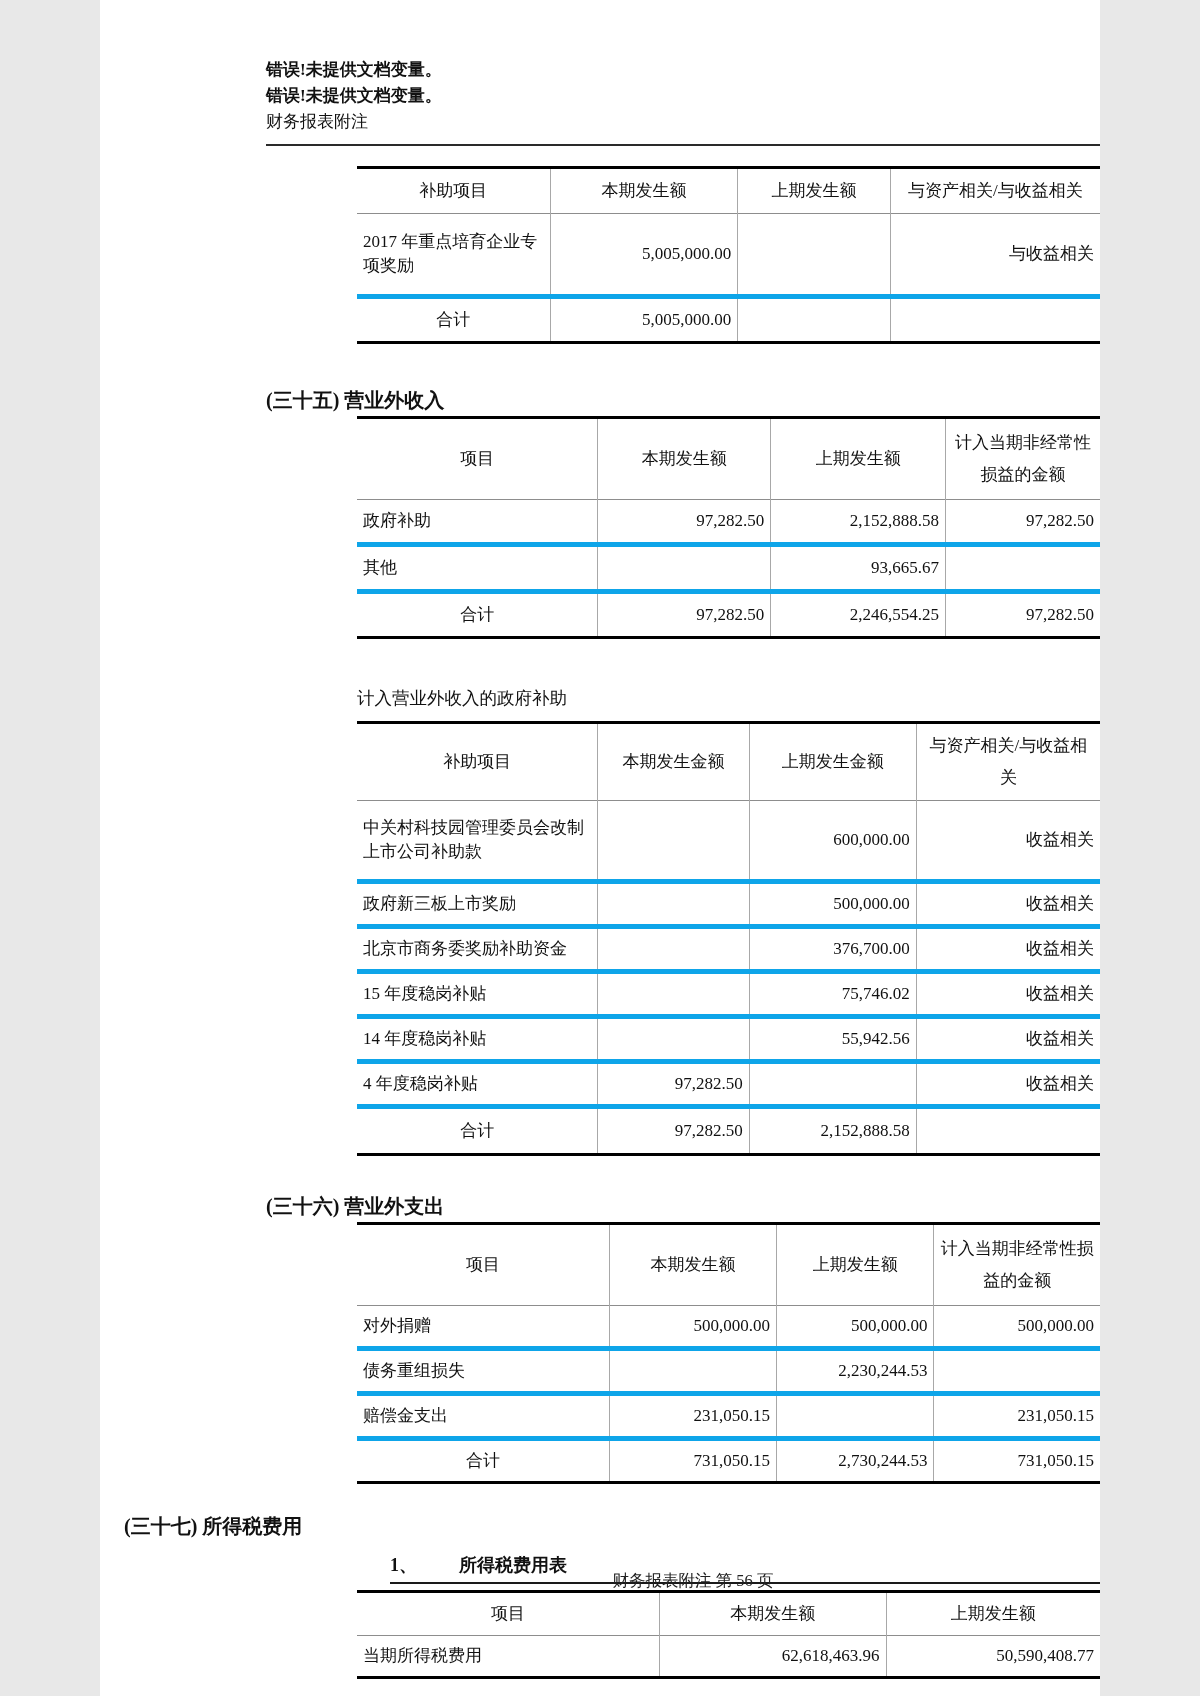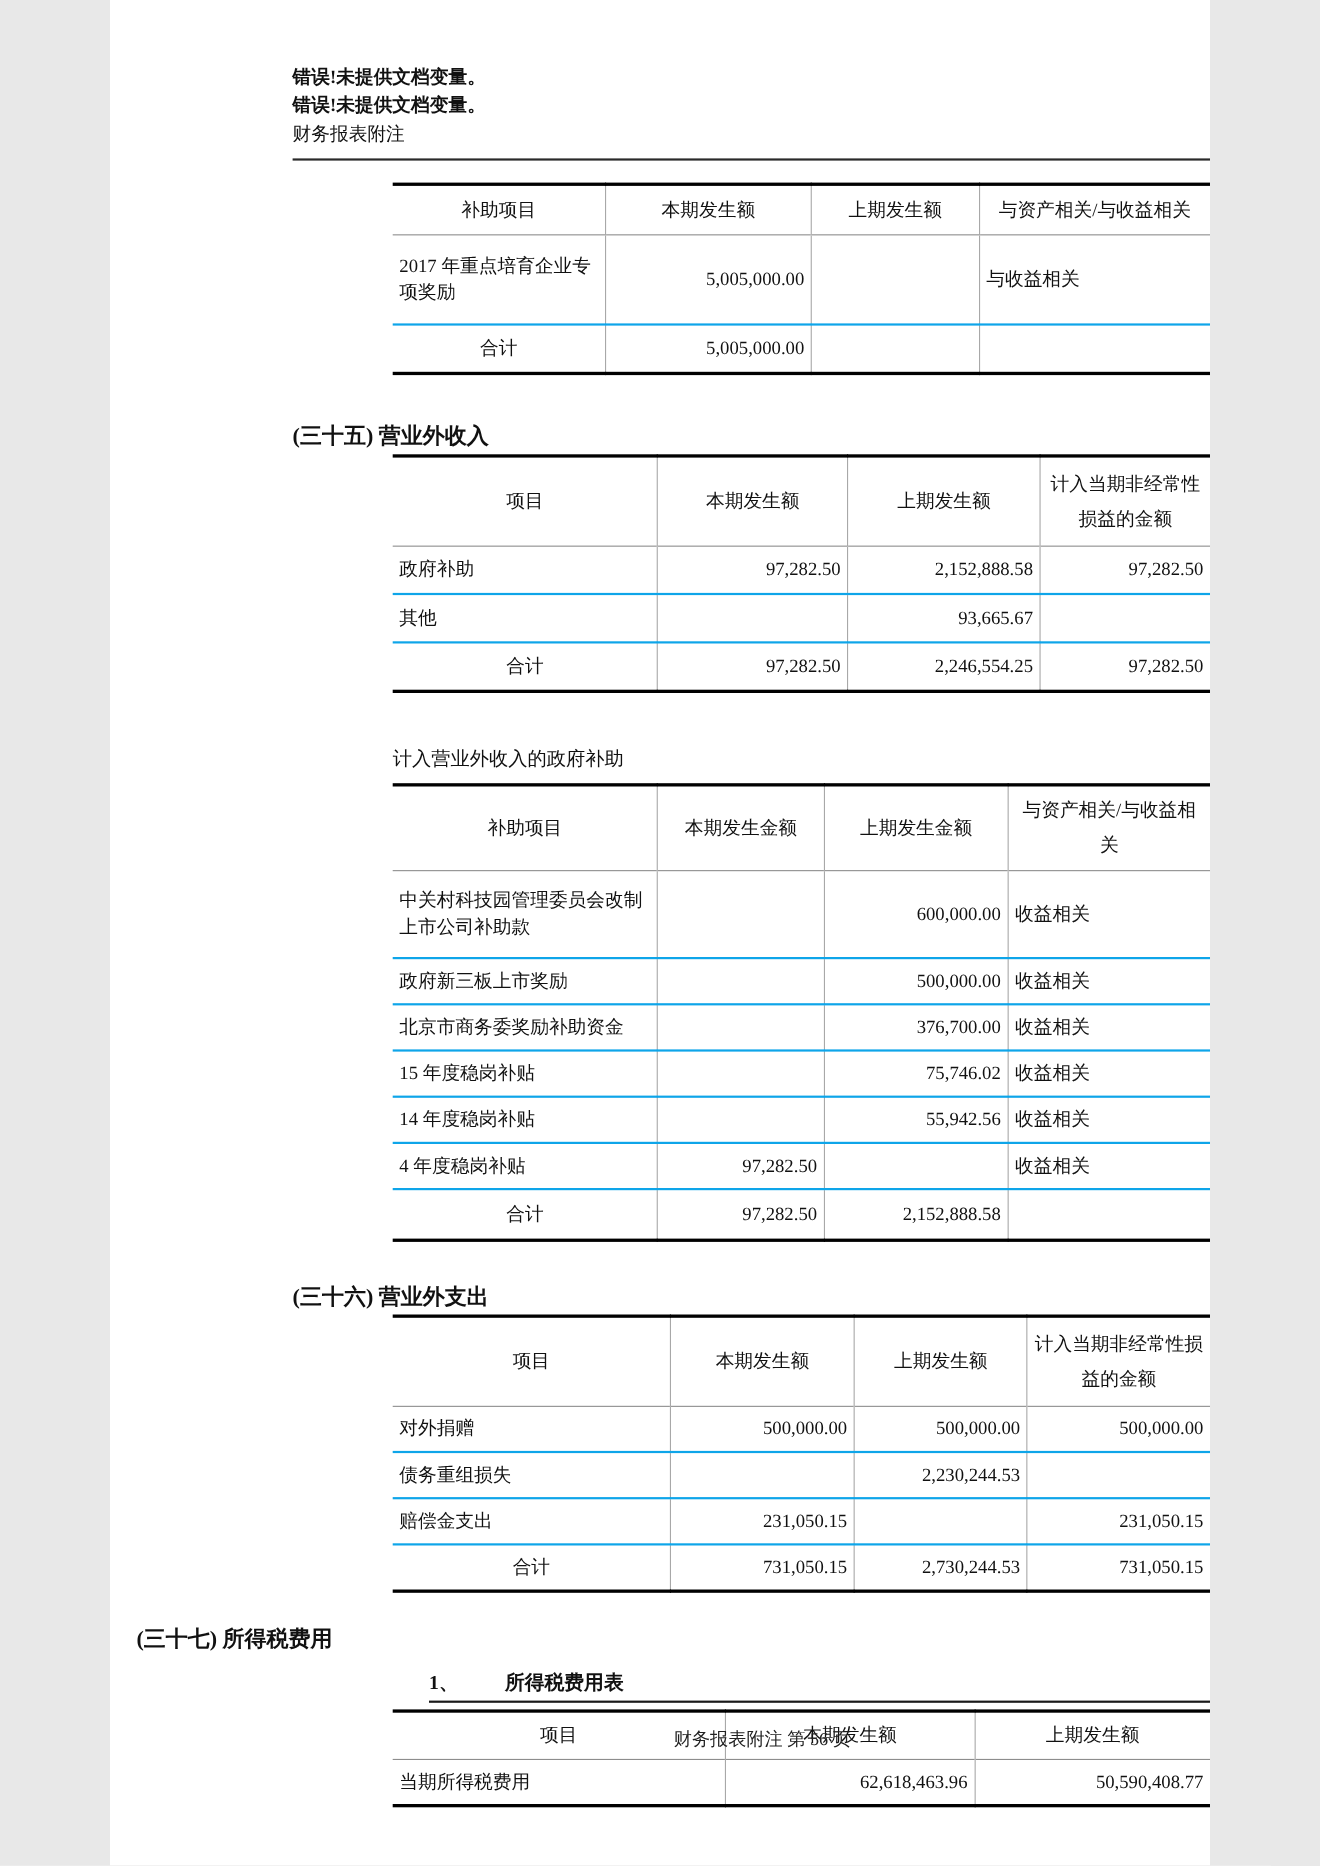--- a/index.html
+++ b/index.html
@@ -54,26 +54,26 @@
     font-weight: normal;
     vertical-align: middle;
     padding: 2px 6px;
     line-height: 24px;
     word-break: break-all;
   }
   table.fin-table th { text-align: center; line-height: 32px; }
   table.fin-table th:nth-child(n+2),
   table.fin-table td:nth-child(n+2) { border-left: 1px solid #a8a8a8; }
   table.fin-table thead tr { border-bottom: 1px solid #8d8d8d; }
-  table.fin-table tbody tr + tr { border-top: 2px solid #0ea5e9; }
+  table.fin-table tbody tr + tr { border-top: 5px solid #0ea5e9; }
 
   td.item { text-align: left; padding-left: 13px; padding-right: 20px; }
   td.num  { text-align: right; padding-right: 11px;
             font-variant-numeric: tabular-nums; }
-  td.rel  { text-align: left; }
+  td.rel  { text-align: right; }
   td.sum  { text-align: center; }
 
   
   .t1 th { height: 40px; }
   .t1 tr.tall td { height: 76px; }
   .t1 tr.total td { height: 38px; }
 
   .t2 th { height: 76px; }
   .t2 td { height: 38px; }
 

